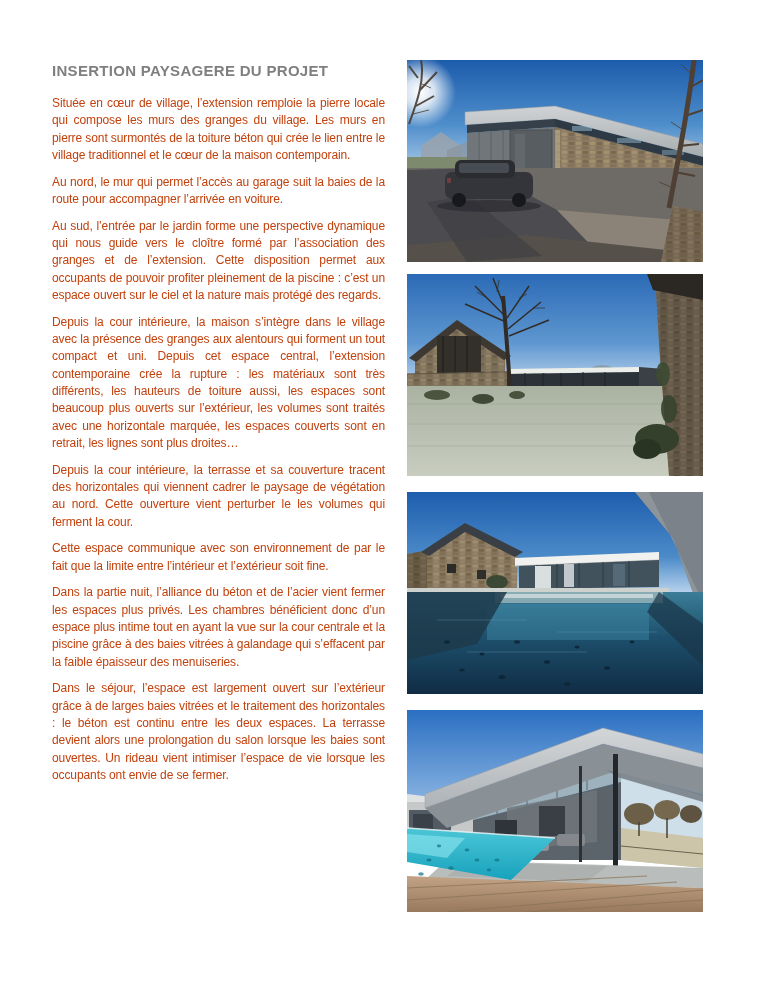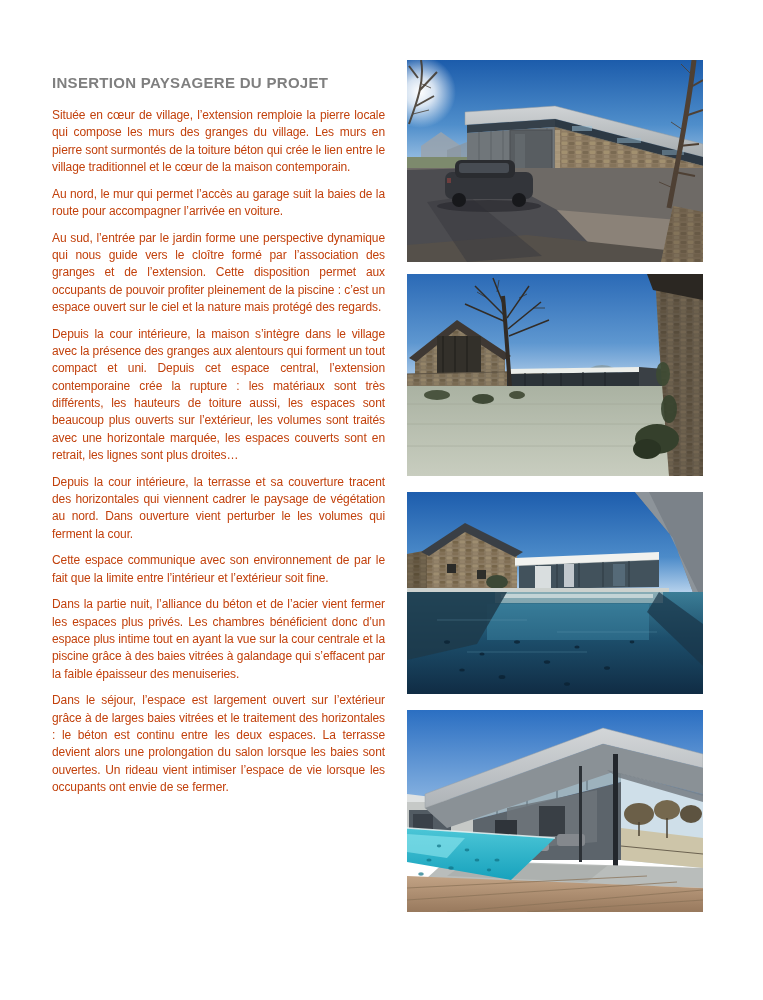--- a/index.html
+++ b/index.html
@@ -7,21 +7,21 @@
     width:763px;height:1000px;background:#ffffff;position:relative;
     font-family:"Liberation Sans", sans-serif;
     -webkit-font-smoothing:antialiased;
   }
   .page{position:absolute;inset:0;background:#fff;overflow:hidden;}
 
   .text-col{
     position:absolute;left:52px;top:62px;width:333px;
   }
   .doc-title{
-    margin:12px 0 16px 0;
+    margin:0 0 16px 0;
     font-size:15px;font-weight:bold;letter-spacing:.3px;
     color:#7f7f7f;
   }
   .para{
     margin:0 0 9.5px 0;
     font-size:12px;line-height:17.3px;letter-spacing:-0.1px;
     text-align:justify;color:#c2410c;
   }
 
   .photo-col{position:absolute;left:407px;top:60px;width:296px;}
@@ -35,21 +35,21 @@
 <body>
 
 <div class="page">
 
   <div class="text-col">
     <h1 class="doc-title">INSERTION PAYSAGERE DU PROJET</h1>
     <p class="para">Située en cœur de village, l’extension remploie la pierre locale qui compose les murs des granges du village. Les murs en pierre sont surmontés de la toiture béton qui crée le lien entre le village traditionnel et le cœur de la maison contemporain.</p>
     <p class="para">Au nord, le mur qui permet l’accès au garage suit la baies de la route pour accompagner l’arrivée en voiture.</p>
     <p class="para">Au sud, l’entrée par le jardin forme une perspective dynamique qui nous guide vers le cloître formé par l’association des granges et de l’extension. Cette disposition permet aux occupants de pouvoir profiter pleinement de la piscine : c’est un espace ouvert sur le ciel et la nature mais protégé des regards.</p>
     <p class="para">Depuis la cour intérieure, la maison s’intègre dans le village avec la présence des granges aux alentours qui forment un tout compact et uni. Depuis cet espace central, l’extension contemporaine crée la rupture : les matériaux sont très différents, les hauteurs de toiture aussi, les espaces sont beaucoup plus ouverts sur l’extérieur, les volumes sont traités avec une horizontale marquée, les espaces couverts sont en retrait, les lignes sont plus droites…</p>
-    <p class="para">Depuis la cour intérieure, la terrasse et sa couverture tracent des horizontales qui viennent cadrer le paysage de végétation au nord. Dans ouverture vient perturber le les volumes qui ferment la cour.</p>
+    <p class="para">Depuis la cour intérieure, la terrasse et sa couverture tracent des horizontales qui viennent cadrer le paysage de végétation au nord. Cette ouverture vient perturber le les volumes qui ferment la cour.</p>
     <p class="para">Cette espace communique avec son environnement de par le fait que la limite entre l’intérieur et l’extérieur soit fine.</p>
     <p class="para">Dans la partie nuit, l’alliance du béton et de l’acier vient fermer les espaces plus privés. Les chambres bénéficient donc d’un espace plus intime tout en ayant la vue sur la cour centrale et la piscine grâce à des baies vitrées à galandage qui s’effacent par la faible épaisseur des menuiseries.</p>
     <p class="para">Dans le séjour, l’espace est largement ouvert sur l’extérieur grâce à de larges baies vitrées et le traitement des horizontales : le béton est continu entre les deux espaces. La terrasse devient alors une prolongation du salon lorsque les baies sont ouvertes. Un rideau vient intimiser l’espace de vie lorsque les occupants ont envie de se fermer.</p>
   </div>
 
   <div class="photo-col">
 
     <figure class="photo" id="photo1">
       <svg viewBox="0 0 296 202" preserveAspectRatio="none">
         <defs>

